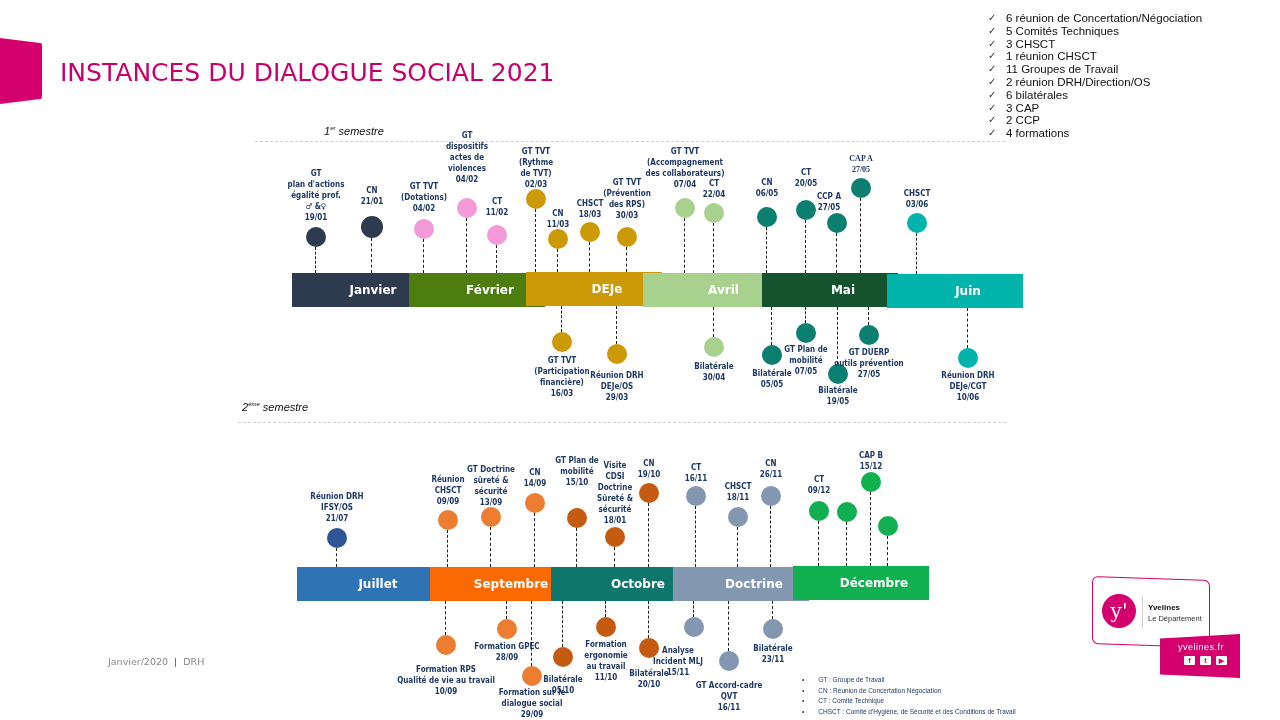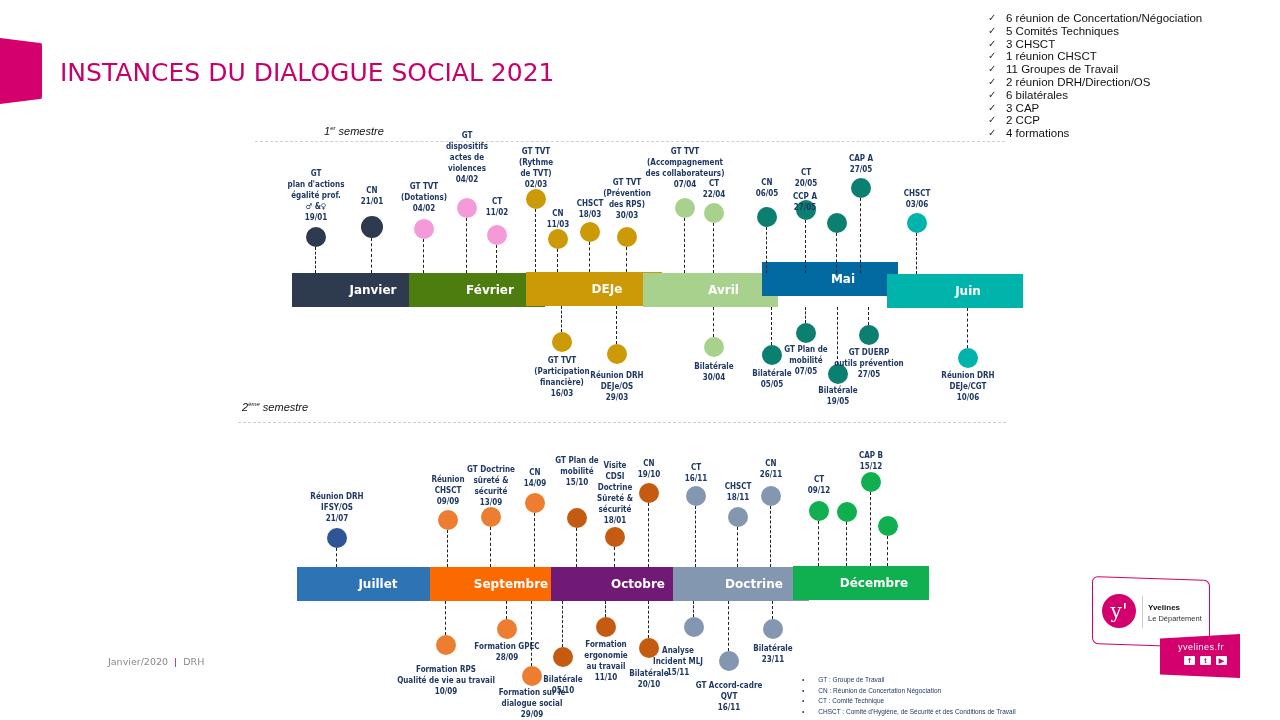--- a/index.html
+++ b/index.html
@@ -84,25 +84,25 @@
 <div class="abs dash-line" style="left:255px;top:141px;width:750px;"></div>
 
 <div class="abs sem-label" style="left:242px;top:401px;"><span>2</span><sup>ème</sup><span> semestre</span></div>
 <div class="abs dash-line" style="left:238px;top:422px;width:768px;"></div>
 
 <div id="timeline">
     <div class="month" style="left: 292px; top: 273px; width: 110px; background: rgb(46, 58, 78);">Janvier</div>
     <div class="month" style="left: 409px; top: 273px; width: 110px; background: #4d7c0f;">Février</div>
     <div class="month" style="left: 526px; top: 272px; width: 110px; background: rgb(204, 154, 6);">DEJe</div>
     <div class="month" style="left: 643px; top: 273px; width: 109px; background: rgb(169, 209, 142);">Avril</div>
-    <div class="month" style="left: 762px; top: 262px; width: 110px; background: #0369a1;">Mai</div>
+    <div class="month" style="left: 762px; top: 273px; width: 110px; background: #14532d;">Mai</div>
     <div class="month" style="left: 887px; top: 274px; width: 110px; background: rgb(0, 179, 171);">Juin</div>
     <div class="month" style="left: 297px; top: 567px; width: 110px; background: rgb(46, 116, 181);">Juillet</div>
     <div class="month" style="left: 430px; top: 567px; width: 110px; background: rgb(250, 106, 0);">Septembre</div>
-    <div class="month" style="left: 551px; top: 567px; width: 122px; background: #701a75;">Octobre</div>
+    <div class="month" style="left: 551px; top: 567px; width: 122px; background: #0f766e;">Octobre</div>
     <div class="month" style="left: 673px; top: 567px; width: 110px; background: rgb(132, 151, 176);">Doctrine</div>
     <div class="month" style="left: 793px; top: 566px; width: 110px; background: rgb(16, 176, 80);">Décembre</div>
     <div class="stem" style="top: 247px; height: 26px; left: 315px;"></div>
     <div class="dot" style="left: 306px; top: 227px; width: 20px; height: 20px; background: rgb(46, 58, 78);"></div>
     <div class="lbl" style="left: 316px; top: 168px;">GT
 plan d'actions
 égalité prof.
 ♂ &amp;♀
 19/01</div>
     <div class="stem" style="top: 238px; height: 35px; left: 371px;"></div>
@@ -158,25 +158,25 @@
     <div class="stem" style="top: 227px; height: 46px; left: 766px;"></div>
     <div class="dot" style="left: 757px; top: 207px; width: 20px; height: 20px; background: rgb(11, 127, 112);"></div>
     <div class="lbl" style="left: 767px; top: 177px;">CN
 06/05</div>
     <div class="stem" style="top: 220px; height: 53px; left: 805px;"></div>
     <div class="dot" style="left: 796px; top: 200px; width: 20px; height: 20px; background: rgb(11, 127, 112);"></div>
     <div class="lbl" style="left: 806px; top: 167px;">CT
 20/05</div>
     <div class="stem" style="top: 233px; height: 40px; left: 836px;"></div>
     <div class="dot" style="left: 827px; top: 213px; width: 20px; height: 20px; background: rgb(11, 127, 112);"></div>
-    <div class="lbl" style="left: 805px; top: 191px;">CCP A
+    <div class="lbl" style="left: 829px; top: 191px;">CCP A
 27/05</div>
     <div class="stem" style="top: 198px; height: 75px; left: 860px;"></div>
     <div class="dot" style="left: 851px; top: 178px; width: 20px; height: 20px; background: rgb(11, 127, 112);"></div>
-    <div class="lbl" style="left: 861px; top: 153px;">CAP A
+    <div class="lbl" style="left: 861px; top: 153px; font-family: Liberation Serif, serif;">CAP A
 27/05</div>
     <div class="stem" style="top: 233px; height: 41px; left: 916px;"></div>
     <div class="dot" style="left: 907px; top: 213px; width: 20px; height: 20px; background: rgb(0, 179, 171);"></div>
     <div class="lbl" style="left: 917px; top: 188px;">CHSCT
 03/06</div>
     <div class="stem" style="top: 306px; height: 26px; left: 561px;"></div>
     <div class="dot" style="left: 552px; top: 332px; width: 20px; height: 20px; background: rgb(204, 154, 6);"></div>
     <div class="lbl" style="left: 562px; top: 355px;">GT TVT
 (Participation
 financière)

